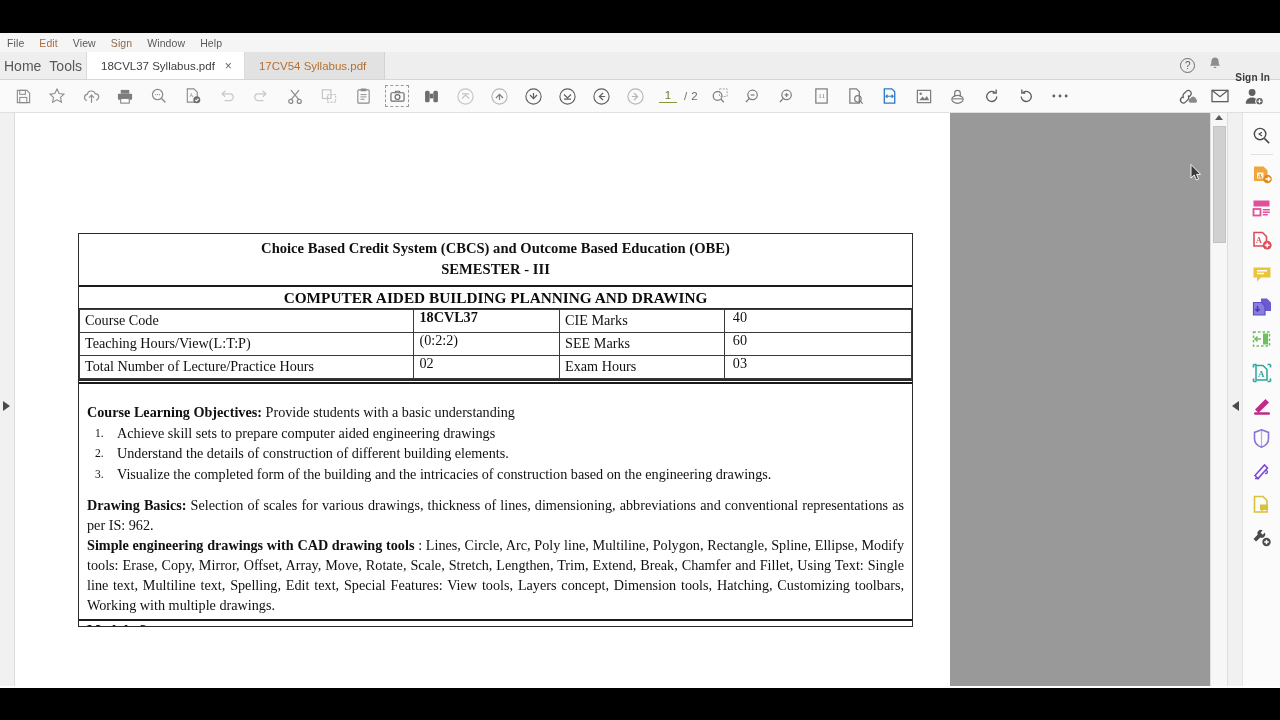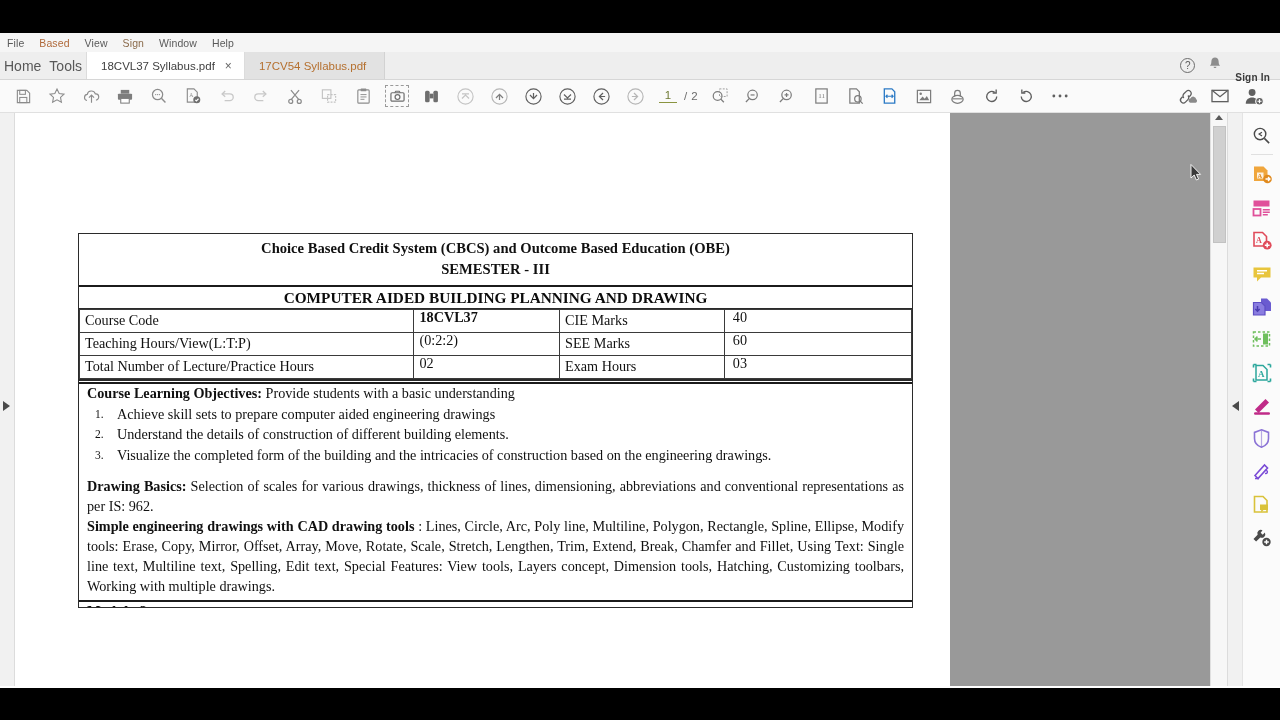--- a/index.html
+++ b/index.html
@@ -84,21 +84,21 @@
                   font-size:14.2px; color:#101010; padding:2px 5px 3px 5px; height:22px; vertical-align:middle;}
   table.info td.c1 { width:40.2%; }
   table.info td.c2 { width:17.5%; }
   table.info td.c3 { width:19.8%; }
   table.info td.c4 { width:22.5%;padding-left:8px; }
   td.code { font-weight:bold; }
   .vtop { vertical-align:top !important; padding-top:0px !important; line-height:1.1;}
 
   .blockwrap { border:1.6px solid #2b2b2b; border-top:none; }
   .thickrule { height:4px; background:#fff; border-top:1.6px solid #2b2b2b; border-bottom:2.6px solid #1b1b1b; }
-  .objbox { padding:0 8px 6px 8px; font-family:"Liberation Serif", serif; font-size:14.2px; color:#101010; }
+  .objbox { padding:19px 8px 6px 8px; font-family:"Liberation Serif", serif; font-size:14.2px; color:#101010; }
   .objbox .lead { line-height:1.35; }
   .objbox .lead b { font-weight:bold; }
   ol.objlist { margin:1px 0 0 0; padding-left:0; list-style:none; counter-reset:oi; }
   ol.objlist li { counter-increment:oi; position:relative; padding-left:30px; line-height:1.39;
                   text-align:justify; margin-top:1px;}
   ol.objlist li:before { content:counter(oi) "."; position:absolute; left:8px; top:2px; font-size:11.5px; }
   .modulebar { border-top:2.6px solid #1b1b1b; border-bottom:2.2px solid #1b1b1b;
                font-family:"Liberation Serif", serif; font-weight:bold; font-size:14.6px;
                color:#0c0c0c; padding:2px 0 2px 8px; }
   .modbody { padding:4px 8px 4px 8px; font-family:"Liberation Serif", serif; font-size:14.2px;
@@ -114,21 +114,21 @@
 
 <div id="app">
 
   <div class="bar-top"></div>
   <div class="bar-bottom"></div>
 
   <div class="window">
 
     <div class="menubar">
       <span class="mi">File</span>
-      <span class="mi edit">Based</span>
+      <span class="mi edit">Edit</span>
       <span class="mi">View</span>
       <span class="mi sign">Sign</span>
       <span class="mi">Window</span>
       <span class="mi">Help</span>
     </div>
 
     <div class="tabstrip">
       <div class="navbtn">Home</div>
       <div class="navbtn">Tools</div>
       <div class="tab active">

